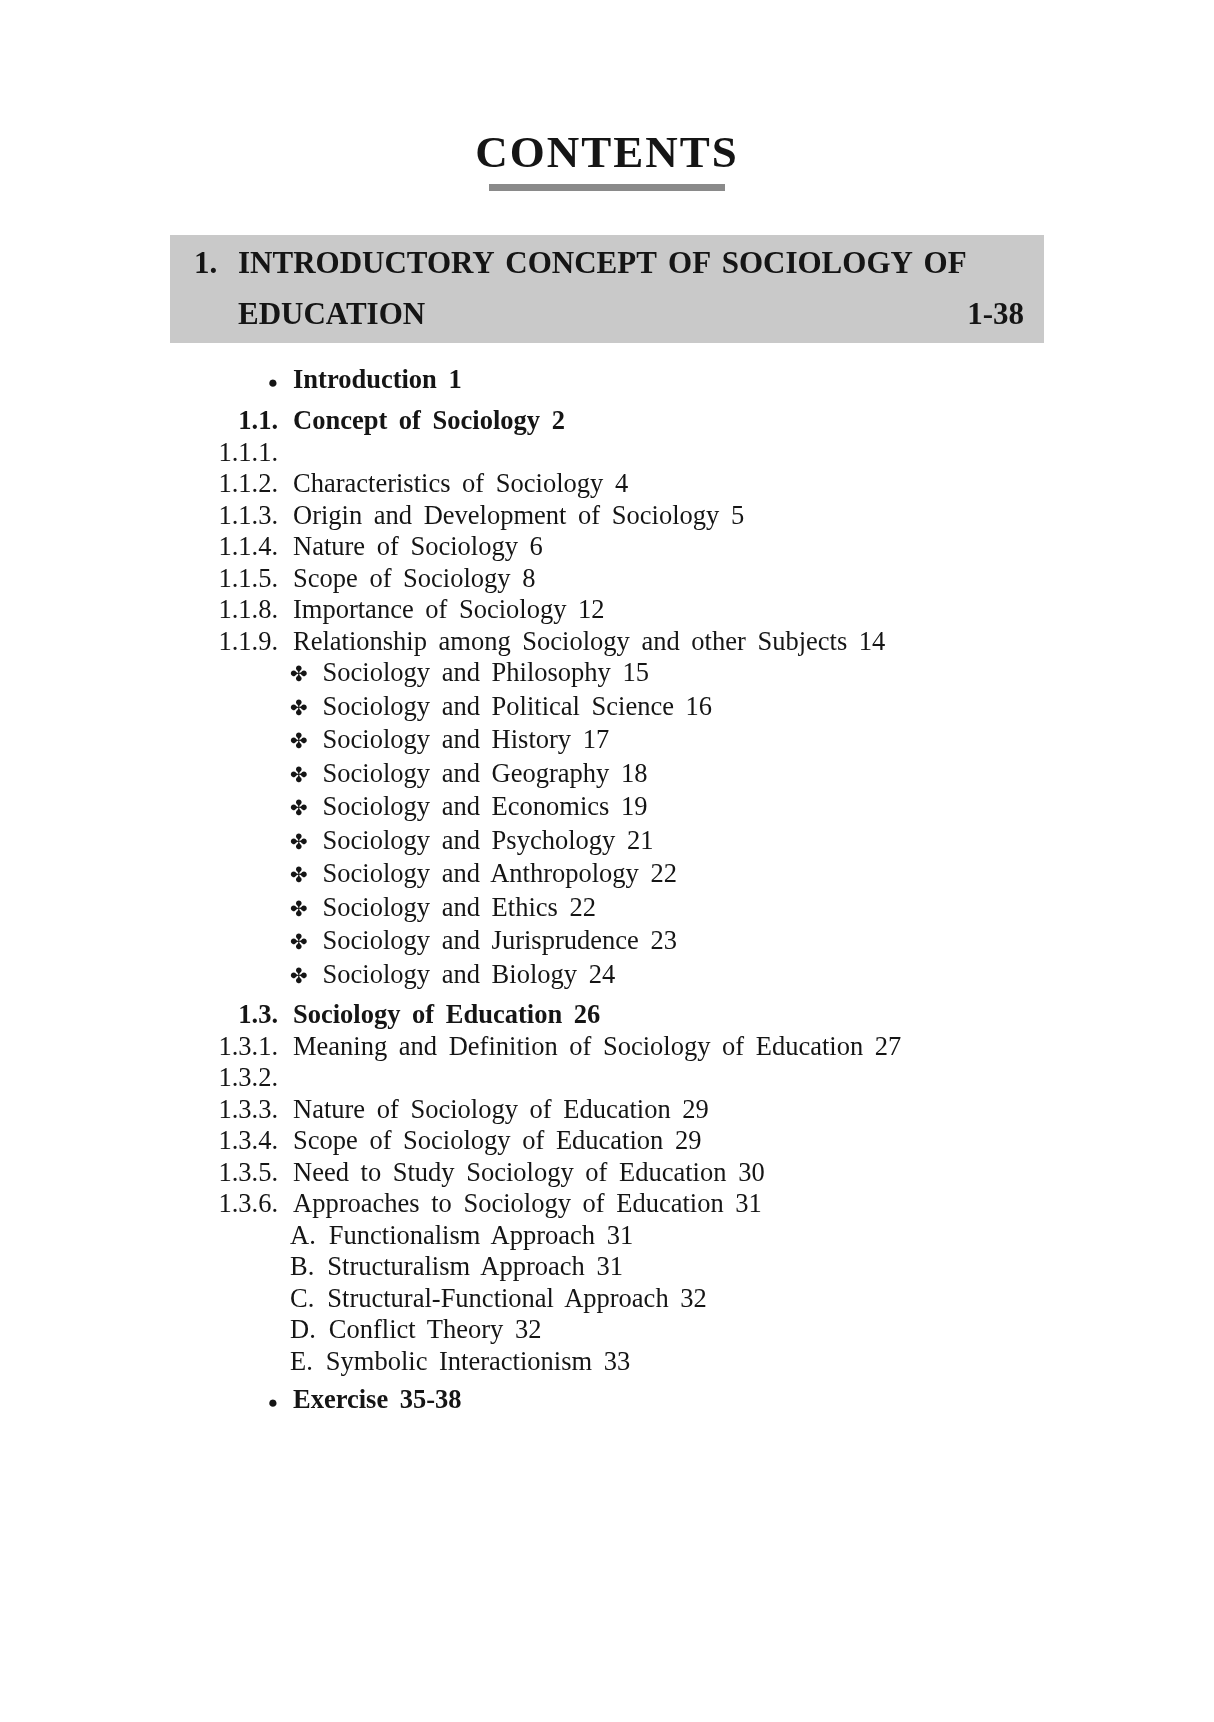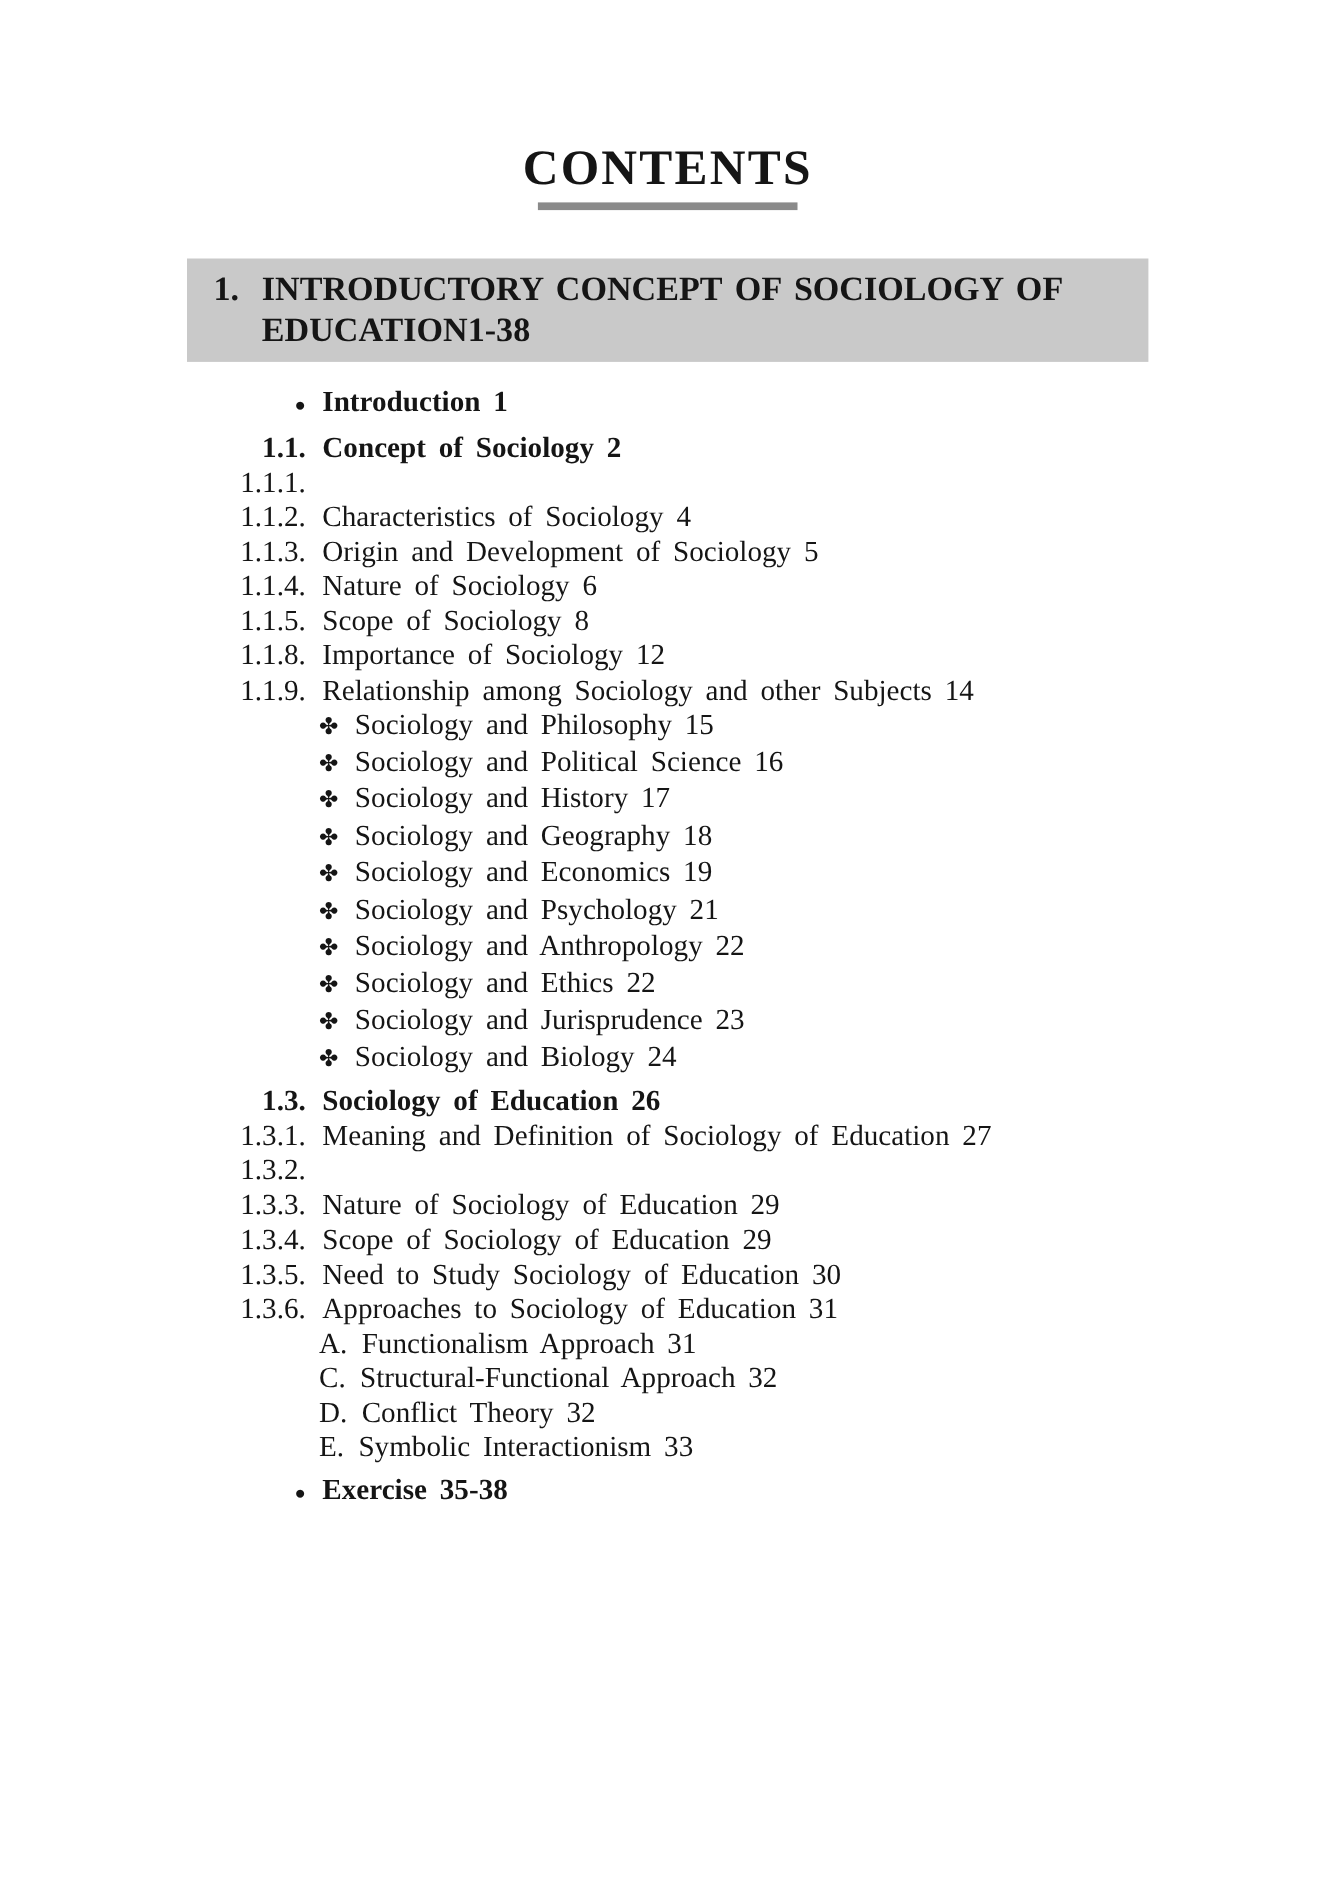--- a/index.html
+++ b/index.html
@@ -26,21 +26,21 @@
   .chapter-bar {
     margin-left:170px; margin-top:44px;
     width:874px; box-sizing:border-box;
     background:#c9c9c9;
     padding:9px 20px 11px 24px;
     font-weight:bold; font-size:31px; line-height:37px;
     word-spacing:4px;
   }
   .ch-line1 { display:flex; }
   .ch-num { width:44px; flex:none; }
-  .ch-line2 { display:flex; align-items:baseline; padding-left:44px; }
+  .ch-line2 { display:flex; justify-content:space-between; align-items:baseline; padding-left:44px;margin-top:14px; }
   
   .toc { margin-top:21px; padding-left:148px; font-size:26.5px; }
   .row { display:flex; line-height:31.5px; word-spacing:5px; }
   .row.bullet, .row.section { margin-top:7px; font-weight:bold; }
   .num { width:130px; text-align:right; flex:none; }
   .txt { margin-left:15px; }
   .dot { font-size:17px; }
   .row.sub, .row.letter { display:block; padding-left:142px; }
   .glyph { font-size:21px; margin-right:15px; }
   .letter-num { margin-right:13px; }
@@ -133,20 +133,21 @@
       </div>
       <div class="row item">
         <span class="num">1.3.5.</span>
         <span class="txt"><span>Need to Study Sociology of Education</span> <span>30</span></span>
       </div>
       <div class="row item">
         <span class="num">1.3.6.</span>
         <span class="txt"><span>Approaches to Sociology of Education</span> <span>31</span></span>
       </div>
       <div class="row letter"><span class="letter-num">A.</span><span>Functionalism Approach</span> <span>31</span></div>
+      <div class="row letter"><span class="letter-num">B.</span><span>Structuralism Approach</span> <span>31</span></div>
       <div class="row letter"><span class="letter-num">C.</span><span>Structural-Functional Approach</span> <span>32</span></div>
       <div class="row letter"><span class="letter-num">D.</span><span>Conflict Theory</span> <span>32</span></div>
       <div class="row letter"><span class="letter-num">E.</span><span>Symbolic Interactionism</span> <span>33</span></div>
       <div class="row bullet">
         <span class="num"><span class="dot">●</span></span>
         <span class="txt"><span>Exercise</span> <span>35-38</span></span>
       </div>
     </div>
 
 </div>

